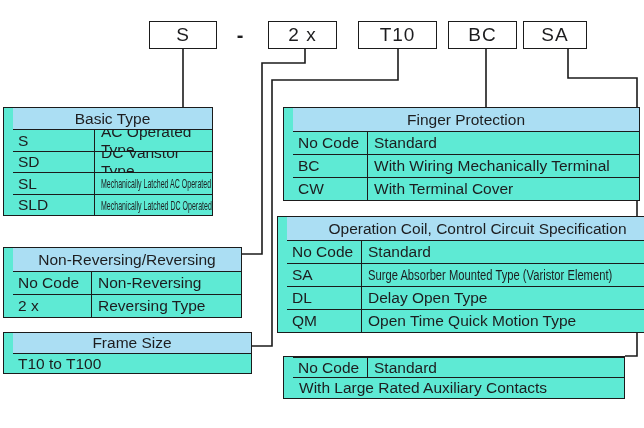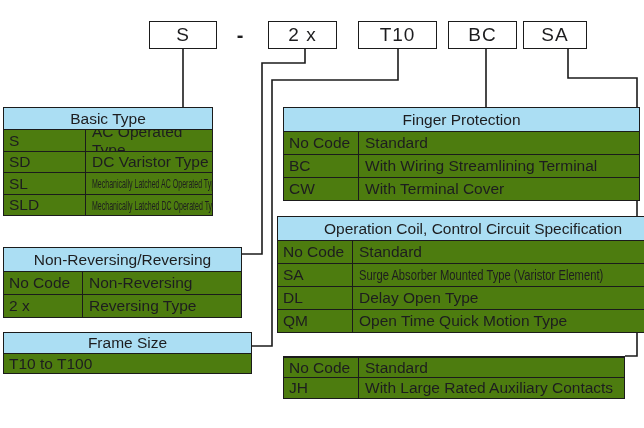--- a/index.html
+++ b/index.html
@@ -24,22 +24,23 @@
   }
   .dash{
     position:absolute;
     font-size:20px;font-weight:bold;
     display:flex;align-items:center;justify-content:center;
   }
   
   .tbl{
     position:absolute;
     border:1.6px solid #1b1b1b;
-    background:#4d7c0f;
-    box-sizing:border-box;
+    background:#5eead4;
+    box-sizing:border-box;
+    padding-left:9px;
   }
   .thead{
     background:#abdef3;
     display:flex;align-items:center;justify-content:center;
     font-size:15.5px;
     box-sizing:border-box;
   }
   .trow{
     display:flex;
     border-top:1.6px solid #1b1b1b;
@@ -154,21 +155,21 @@
   </div>
 
   <div class="tbl" style="left:283px;top:107px;width:357px">
     <div class="thead" style="height:23px">Finger Protection</div>
     <div class="trow" style="height:23px">
       <div class="c1" style="width:75px">No Code</div>
       <div class="c2">Standard</div>
     </div>
     <div class="trow" style="height:23px">
       <div class="c1" style="width:75px">BC</div>
-      <div class="c2">With Wiring Streamlining Terminal</div>
+      <div class="c2">With Wiring Mechanically Terminal</div>
     </div>
     <div class="trow" style="height:23px">
       <div class="c1" style="width:75px">CW</div>
       <div class="c2">With Terminal Cover</div>
     </div>
   </div>
 
   <div class="tbl" style="left:277px;top:216px;width:392px">
     <div class="thead" style="height:23px">Operation Coil, Control Circuit Specification</div>
     <div class="trow" style="height:23px">
@@ -190,18 +191,17 @@
       <div class="c2">Open Time Quick Motion Type</div>
     </div>
   </div>
 
   <div class="tbl" style="left:283px;top:356px;width:342px">
     <div class="trow" style="height:20px">
       <div class="c1" style="width:75px">No Code</div>
       <div class="c2">Standard</div>
     </div>
     <div class="trow" style="height:21px">
-      <div class="c1" style="width:75px">JH</div>
       <div class="c2">With Large Rated Auxiliary Contacts</div>
     </div>
   </div>
 
 </div>
 
 </body></html>

